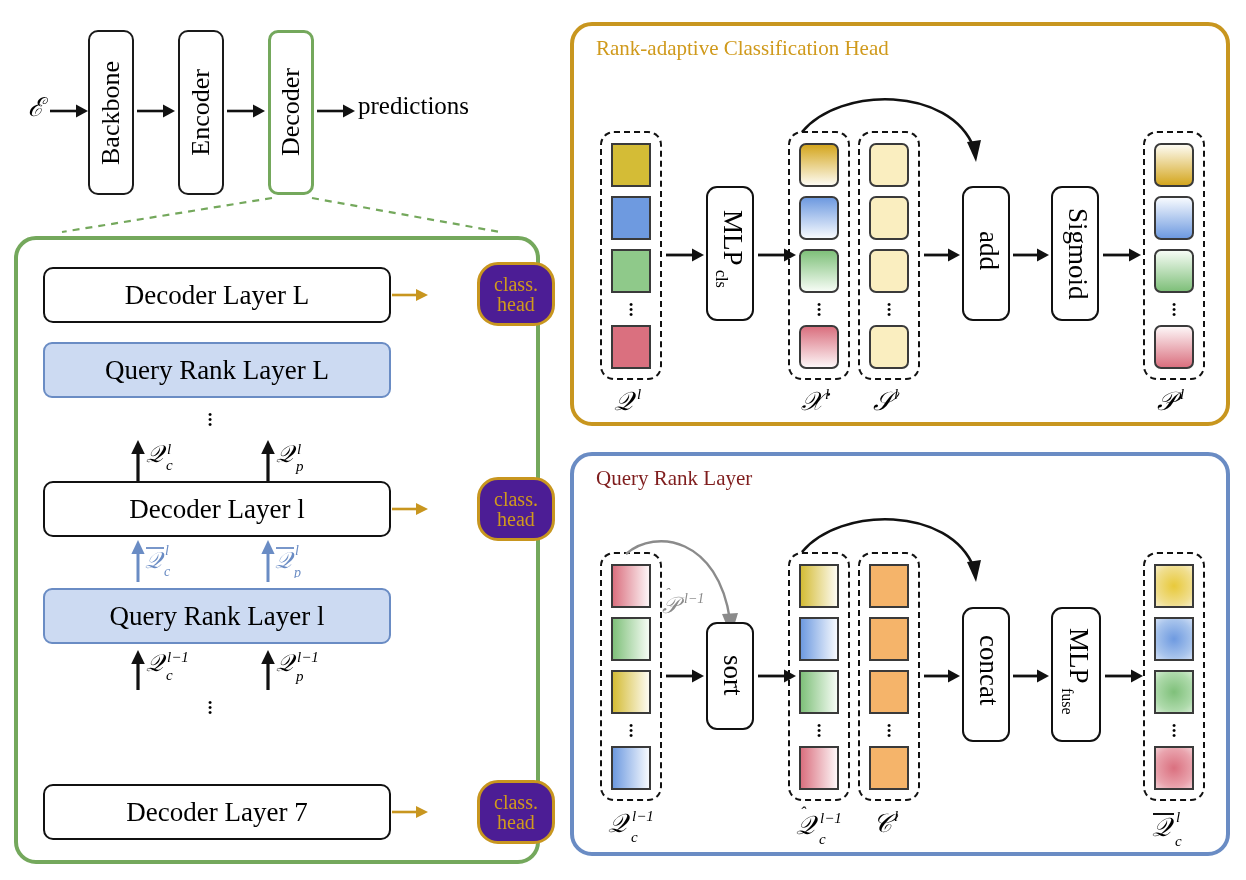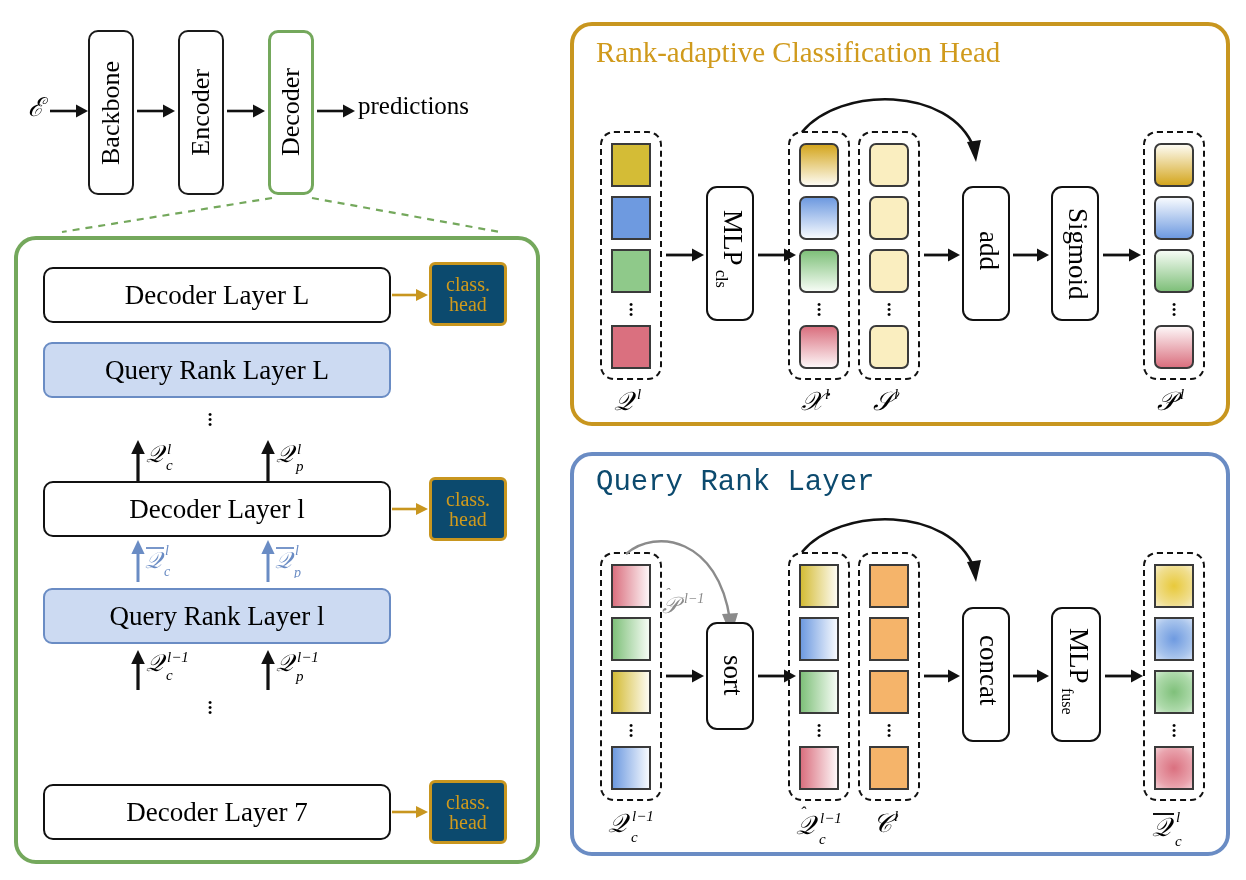--- a/index.html
+++ b/index.html
@@ -9,31 +9,31 @@
   svg{display:block;}
   
   .rbox{position:absolute;box-sizing:border-box;border:2.5px solid #1a1a1a;border-radius:10px;background:#fff;
         display:flex;align-items:center;justify-content:center;}
   .lbl{position:absolute;white-space:nowrap;}
   
   .panel{position:absolute;box-sizing:border-box;border-radius:22px;background:#fff;}
   .panel-green{border:4px solid #74a85c;}
   .panel-gold{border:4px solid #c8961f;}
   .panel-blue{border:4px solid #6a8cc4;}
-  .panel-title{position:absolute;font-size:29px;}
+  .panel-title{position:absolute;font-size:21px;}
   .t-gold{color:#d09a1c;}
-  .t-blue{color:#0c4a6e;font-family:Liberation Mono, monospace;}
+  .t-blue{color:#7f1d1d;}
   
   .dlayer{position:absolute;box-sizing:border-box;border:2.5px solid #111;border-radius:10px;background:#fff;
           display:flex;align-items:center;justify-content:center;font-size:27px;}
   .qlayer{position:absolute;box-sizing:border-box;border:2.5px solid #6a8cc4;border-radius:9px;background:#ccdaf2;
           display:flex;align-items:center;justify-content:center;font-size:27px;}
-  .chead{position:absolute;box-sizing:border-box;border:3px solid #c8961f;border-radius:6px;background:#0c4a6e;
+  .chead{position:absolute;box-sizing:border-box;border:3px solid #c8961f;border-radius:21px;background:#4c1d95;
          color:#d09a1c;display:flex;flex-direction:column;align-items:center;justify-content:center;
-         font-size:20px;line-height:1.02;}
+         font-size:20px;line-height:1.02;margin-left:48px;}
   .vdots{position:absolute;font-size:26px;letter-spacing:0;line-height:5px;text-align:center;}
   .vdots span{display:block;}
   
   .grp{position:absolute;box-sizing:border-box;border:2.5px dashed #111;border-radius:14px;}
   .cell{position:absolute;box-sizing:border-box;border:2px solid #3a3a3a;}
   .cell.r{border-radius:7px;}
   .mathlbl{position:absolute;font-size:24px;font-style:italic;white-space:nowrap;}
   .opbox{position:absolute;box-sizing:border-box;border:2.5px solid #111;border-radius:11px;background:#fff;}
   .oplabel{writing-mode:vertical-rl;text-orientation:mixed;transform:rotate(180deg);
            font-size:25px;white-space:nowrap;}

